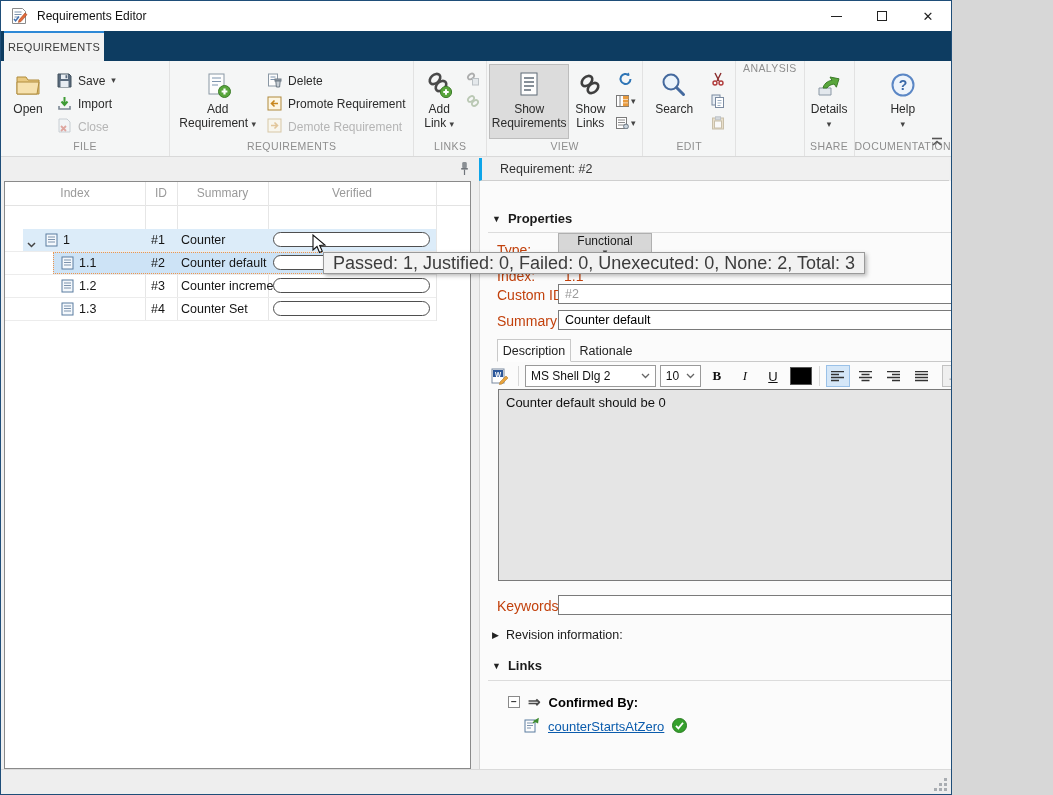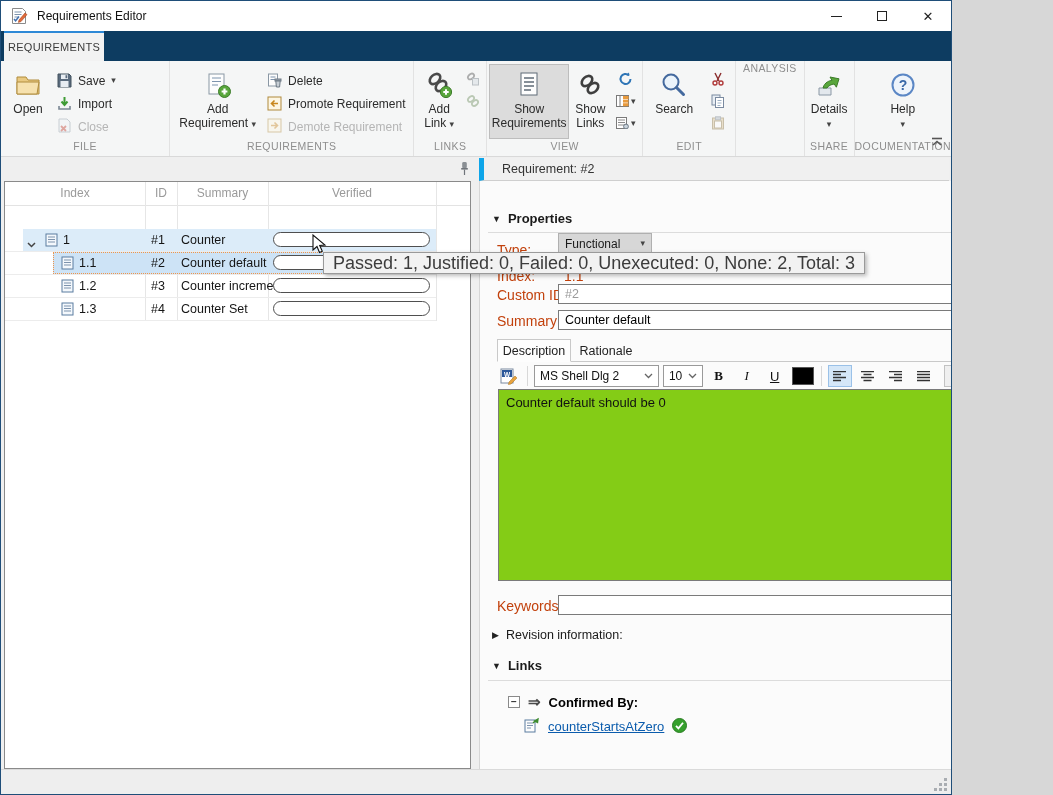--- a/index.html
+++ b/index.html
@@ -34,21 +34,21 @@
   .smallbtn.disabled,.bigbtn.disabled .lbl{color:#b5b5b5;}
   .dim{opacity:.42;}
   .caret{font-size:9px;color:#444;line-height:1;}
   .minicol{display:flex;flex-direction:column;justify-content:flex-start;gap:4px;padding:6px 2px 0;}
   .miniitem{display:flex;align-items:center;gap:2px;height:18px;justify-content:center;}
   .collapse-btn{position:absolute;right:8px;bottom:5px;}
 
   
   .substrip{position:absolute;top:157px;left:0;right:0;height:23px;background:#efefef;}
   .pin{position:absolute;left:459px;top:3px;}
-  .req-header{position:absolute;left:478px;top:0;right:2px;height:23px;background:#f0f0f0;border-bottom:1px solid #cfcfcf;border-left:5px solid #0ea5e9;display:flex;align-items:center;}
+  .req-header{position:absolute;left:478px;top:0;right:2px;height:23px;background:#f0f0f0;border-bottom:1px solid #cfcfcf;border-left:3px solid #0ea5e9;display:flex;align-items:center;}
   .req-header span{margin-left:18px;font-size:12.5px;color:#333;}
 
   
   .leftpanel{position:absolute;left:3px;top:180px;width:467px;height:588px;background:#fff;border:1px solid #8a8a8a;}
   .thead{position:absolute;top:0;left:0;right:0;height:24px;border-bottom:1px solid #e3e3e3;font-size:12px;color:#9a9a9a;}
   .thead span{position:absolute;top:4px;text-align:center;}
   .cline{position:absolute;top:0;width:1px;background:#e6e6e6;height:139px;}
   .trow{position:absolute;left:0;width:431px;height:23px;border-bottom:1px solid #ececec;font-size:12.5px;color:#151515;}
   .rowhl{position:absolute;top:0;bottom:0;background:#dcecf9;}
   .rowhl.selected{background:#cde3f6;outline:1px dotted #f0954a;outline-offset:-1px;}
@@ -69,28 +69,28 @@
   .sechdr{position:absolute;left:12px;font-size:13px;font-weight:bold;color:#1a1a1a;display:flex;align-items:center;gap:7px;}
   .sechdr .tri{font-size:9px;color:#222;}
   .hrule{position:absolute;left:8px;right:28px;height:1px;background:#dcdcdc;}
   .flabel{position:absolute;left:17px;font-size:14px;color:#c2410c;white-space:nowrap;}
   .finput{position:absolute;left:78px;width:465px;height:20px;border:1px solid #7a7a7a;background:#fff;font-size:12.5px;display:flex;align-items:center;padding:0 6px;color:#000;}
   .finput.ghost{color:#9b9b9b;}
   .typecombo{position:absolute;left:78px;width:94px;height:21px;background:#d7d7d7;border:1px solid #b0b0b0;border-bottom:1px solid #5a5a5a;display:flex;align-items:center;font-size:12px;color:#1a1a1a;padding:0 6px;justify-content:space-between;}
   .desc-tabbar{position:absolute;left:17px;right:28px;height:23px;border-bottom:1px solid #c9c9c9;}
   .desc-tab{position:absolute;top:0;height:23px;display:flex;align-items:center;justify-content:center;font-size:12.5px;color:#222;}
   .desc-tab.active{background:#fdfdfd;border:1px solid #c9c9c9;border-bottom:1px solid #fdfdfd;}
-  .etoolbar{position:absolute;left:17px;right:28px;height:26px;display:flex;align-items:center;gap:4px;}
+  .etoolbar{position:absolute;left:8px;right:28px;height:26px;display:flex;align-items:center;gap:4px;}
   .esep{width:1px;height:20px;background:#d8d8d8;margin:0 2px;}
   .ebtn{height:22px;min-width:24px;display:flex;align-items:center;justify-content:center;font-size:13px;color:#111;border:1px solid transparent;}
   .ebtn.sel{background:#d5e7f8;border:1px solid #9ac1e8;}
   .combo{height:22px;border:1px solid #9a9a9a;background:#fff;display:flex;align-items:center;justify-content:space-between;font-size:12px;color:#111;padding:0 5px;}
   .combo.disabled{background:#efefef;color:#a5a5a5;border-color:#c2c2c2;}
   .swatch{width:22px;height:18px;background:#000;border:1px solid #555;}
-  .descbox{position:absolute;left:18px;width:526px;height:192px;border:1px solid #7a7a7a;background:#84cc16;font-size:13px;color:#111;padding:5px 7px;}
+  .descbox{position:absolute;left:18px;width:526px;height:192px;border:1px solid #7a7a7a;background:#e5e5e5;font-size:13px;color:#111;padding:5px 7px;}
   .linkrow{position:absolute;font-size:13px;display:flex;align-items:center;gap:8px;}
   .linktext{color:#0b5cad;text-decoration:underline;}
   .minusbox{width:12px;height:12px;border:1px solid #8a8a8a;background:#fff;display:flex;align-items:center;justify-content:center;font-size:10px;color:#333;line-height:1;}
 
   
   .vscroll{position:absolute;right:3px;top:20px;width:17px;height:563px;background:#f3f3f3;}
   .sbtn{position:absolute;left:0;width:17px;height:18px;display:flex;align-items:center;justify-content:center;}
   .sthumb{position:absolute;left:1px;width:15px;background:#c6c6c6;}
 
   
@@ -468,21 +468,21 @@
 
   <div class="rightpanel">
 
     <div class="sechdr" style="top:30px;">
       <span class="tri">▼</span>
       <span>Properties</span>
     </div>
     <div class="hrule" style="top:51px;"></div>
 
     <span class="flabel" style="top:61px;">Type:</span>
-    <div class="typecombo" style="top:52px;">
+    <div class="typecombo" style="top:52px;flex-direction:column;">
       <span>Functional</span>
       <span class="caret">▾</span>
     </div>
 
     <span class="flabel" style="top:87px;">Index:</span>
     <span class="flabel" style="top:87px;left:84px;">1.1</span>
 
     <span class="flabel" style="top:106px;">Custom ID:</span>
     <div class="finput ghost" style="top:103px;">
         <span>#2</span>

